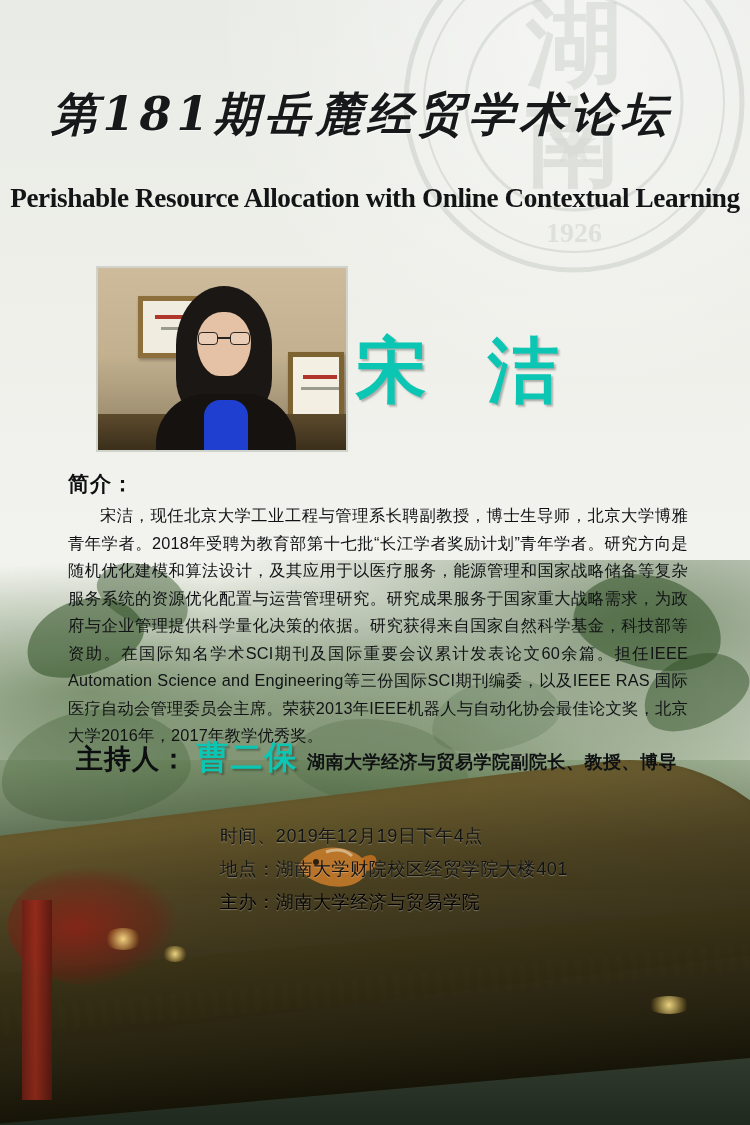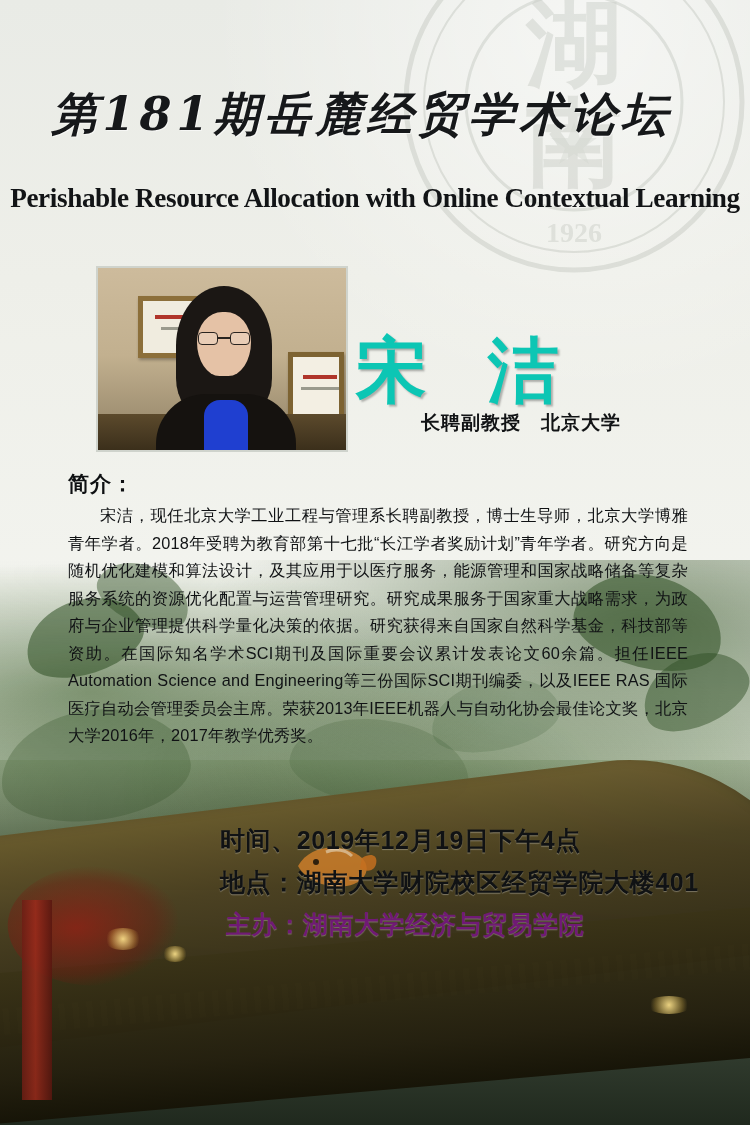--- a/index.html
+++ b/index.html
@@ -264,29 +264,29 @@
   }
   .host-title {
     font-size: 18px; font-weight: 700; color: #0f1113; letter-spacing: 0.5px;
   }
 
   .meta {
     position: absolute;
     left: 220px; top: 824px; width: 520px;
   }
   .meta-line {
-    font-size: 25px;
-    font-weight: 700;
+    font-size: 18px;
+    font-weight: 400;
     color: #101214;
     letter-spacing: 0.6px;
     margin-bottom: 9px;
     white-space: nowrap;
     text-shadow: 0 1px 1px rgba(255,255,255,0.3);
   }
-  .meta-line.m3 { color: #701a75; margin-left: 6px; }
+  .meta-line.m3 { color: #000000; }
 
   .fish {
     position: absolute;
     left: 292px; top: 836px; width: 88px; height: 58px;
     opacity: 0.85;
   }
 </style>
 </head>
 <body>
 
@@ -365,25 +365,29 @@
       <div class="shirt"></div>
       <div class="person-face"></div>
       <div class="glasses">
         <div class="lens l"></div>
           <div class="bridge"></div>
           <div class="lens r"></div>
       </div>
     </div>
 
     <div class="speaker-name">宋 洁</div>
-    <div class="speaker-affil">长聘副教授　北京大学</div>
 
     <div class="bio-label">简介：</div>
     <div class="bio-text">宋洁，现任北京大学工业工程与管理系长聘副教授，博士生导师，北京大学博雅青年学者。2018年受聘为教育部第十七批“长江学者奖励计划”青年学者。研究方向是随机优化建模和算法设计，及其应用于以医疗服务，能源管理和国家战略储备等复杂服务系统的资源优化配置与运营管理研究。研究成果服务于国家重大战略需求，为政府与企业管理提供科学量化决策的依据。研究获得来自国家自然科学基金，科技部等资助。在国际知名学术SCI期刊及国际重要会议累计发表论文60余篇。担任IEEE Automation Science and Engineering等三份国际SCI期刊编委，以及IEEE RAS 国际医疗自动会管理委员会主席。荣获2013年IEEE机器人与自动化协会最佳论文奖，北京大学2016年，2017年教学优秀奖。</div>
 
+    <div class="host-row">
+      <span class="host-label">主持人：</span>
+      <span class="host-name">曹二保</span>
+      <span class="host-title">湖南大学经济与贸易学院副院长、教授、博导</span>
+    </div>
 
     <div class="meta">
       <div class="meta-line m1">时间、2019年12月19日下午4点</div>
       <div class="meta-line m2">地点：湖南大学财院校区经贸学院大楼401</div>
       <div class="meta-line m3">主办：湖南大学经济与贸易学院</div>
     </div>
 
   </div>
 </div>
 

